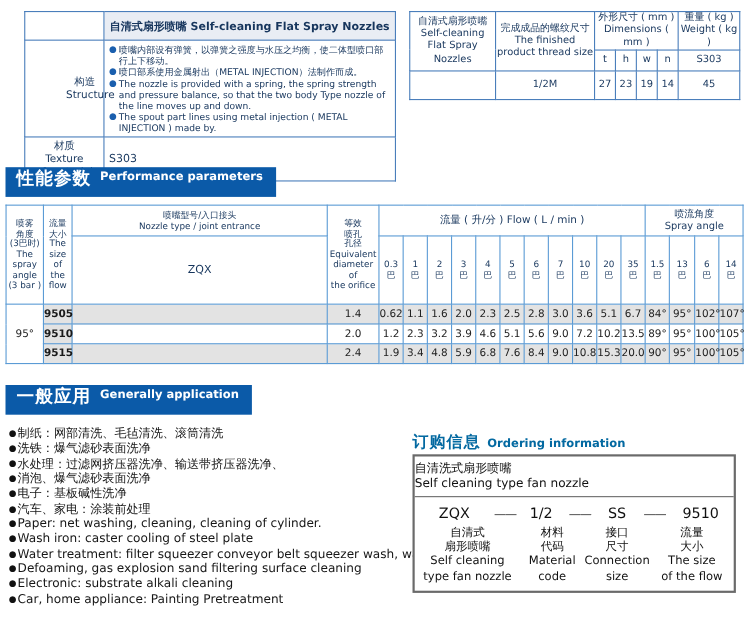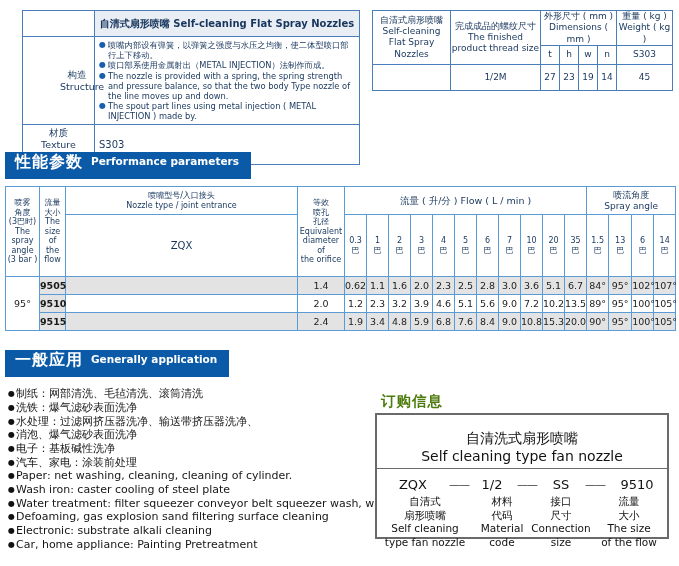--- a/index.html
+++ b/index.html
@@ -45,26 +45,26 @@
   .perf-table .grp-flow { font-size:9.5px; }
   .perf-table .grp-angle { font-size:9px; }
 
   
   .apps-zh { position:absolute; left:8px; top:387px; }
   .apps-en { position:absolute; left:8px; top:469px; }
   .app-line { display:flex; align-items:flex-start; font-size:11px; line-height:13.8px; color:#161616; }
   .app-line .dot { font-size:8px; line-height:13.8px; margin-right:1px; color:#111; }
 
   
-  .order-title { position:absolute; left:375px; top:392px; display:flex; align-items:baseline; color:#4d7c0f;flex-direction:column; }
+  .order-title { position:absolute; left:375px; top:392px; display:flex; align-items:baseline; color:#0369a1; }
   .order-title .zh { font-size:14.5px; font-weight:bold; letter-spacing:1px; }
   .order-title .en { font-size:10.5px; font-weight:bold; margin-left:6px; }
   .order-box { position:absolute; left:375px; top:413px; width:294px; height:126px; border:2px solid #6a6a6a; background:#fff; }
-  .order-head { border-bottom:1px solid #6a6a6a; text-align:center; padding:4px 0 3px; font-size:14px;
-      line-height:1.3; color:#111; white-space:pre-line;margin-top:10px; }
+  .order-head { border-bottom:1px solid #6a6a6a; padding:4px 0 3px; font-size:11px;
+      line-height:1.3; color:#111; white-space:pre-line; }
   .order-codes { display:grid; grid-template-columns:72px 20px 46px 24px 44px 24px 60px; margin-top:8px; align-items:center; }
   .order-codes span { text-align:center; font-size:13px; color:#111; }
   .order-codes .dash { font-size:11px; color:#333; letter-spacing:-1px; }
   .order-labels { display:grid; grid-template-columns:96px 58px 60px 76px; margin-top:3px; }
   .order-label { text-align:center; font-size:10.5px; line-height:1.28; color:#111; white-space:pre-line; }
 </style>
 </head>
 <body>
 
 <div class="page">

